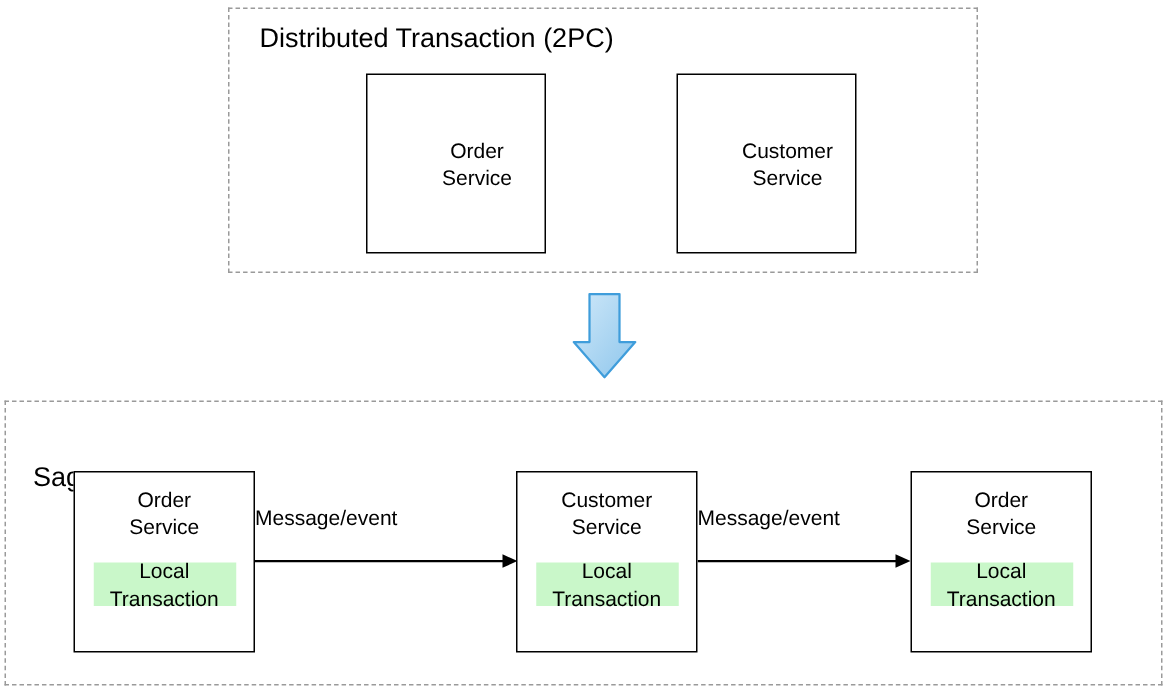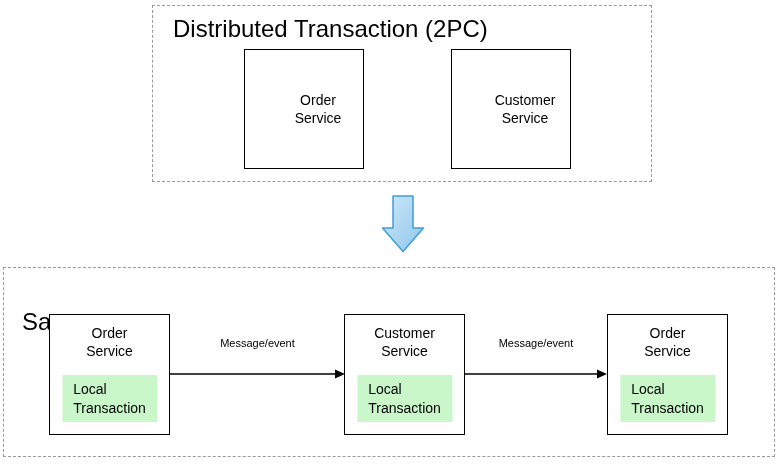--- a/index.html
+++ b/index.html
@@ -13,21 +13,21 @@
     overflow: hidden;
   }
   .dashed-container {
     position: absolute;
     box-sizing: border-box;
     border: 1px dashed var(--dashed_border, #9a9a9a);
     background: #ffffff;
   }
   .section-title {
     position: absolute;
-    font-size: 24px;
+    font-size: 18px;
     line-height: 1.2;
     white-space: nowrap;
   }
   .node {
     position: absolute;
     box-sizing: border-box;
     border: 1.5px solid var(--node_border, #000000);
     background: #ffffff;
     padding-left: 28px;
   }
@@ -51,34 +51,33 @@
     white-space: pre-line;
     font-size: 14px;
     line-height: 1.3;
   }
   .local-box {
     position: absolute;
     left: 50%;
     transform: translateX(-50%);
     top: 60px;
     width: 95px;
-    height: 47px;
+    height: 29px;
     background: var(--local_transaction_bg, #c9f7c9);
     display: flex;
     align-items: center;
     justify-content: center;
-    text-align: left;
+    text-align: center;
     white-space: pre-line;
     font-size: 14px;
     line-height: 1.3;
   }
   .msg-label {
     position: absolute;
-    text-align: center;
-    font-size: 11px;
+    font-size: 14px;
     line-height: 1.2;
     white-space: nowrap;
   }
   svg.overlay {
     position: absolute;
     left: 0;
     top: 0;
     pointer-events: none;
   }
 </style>

